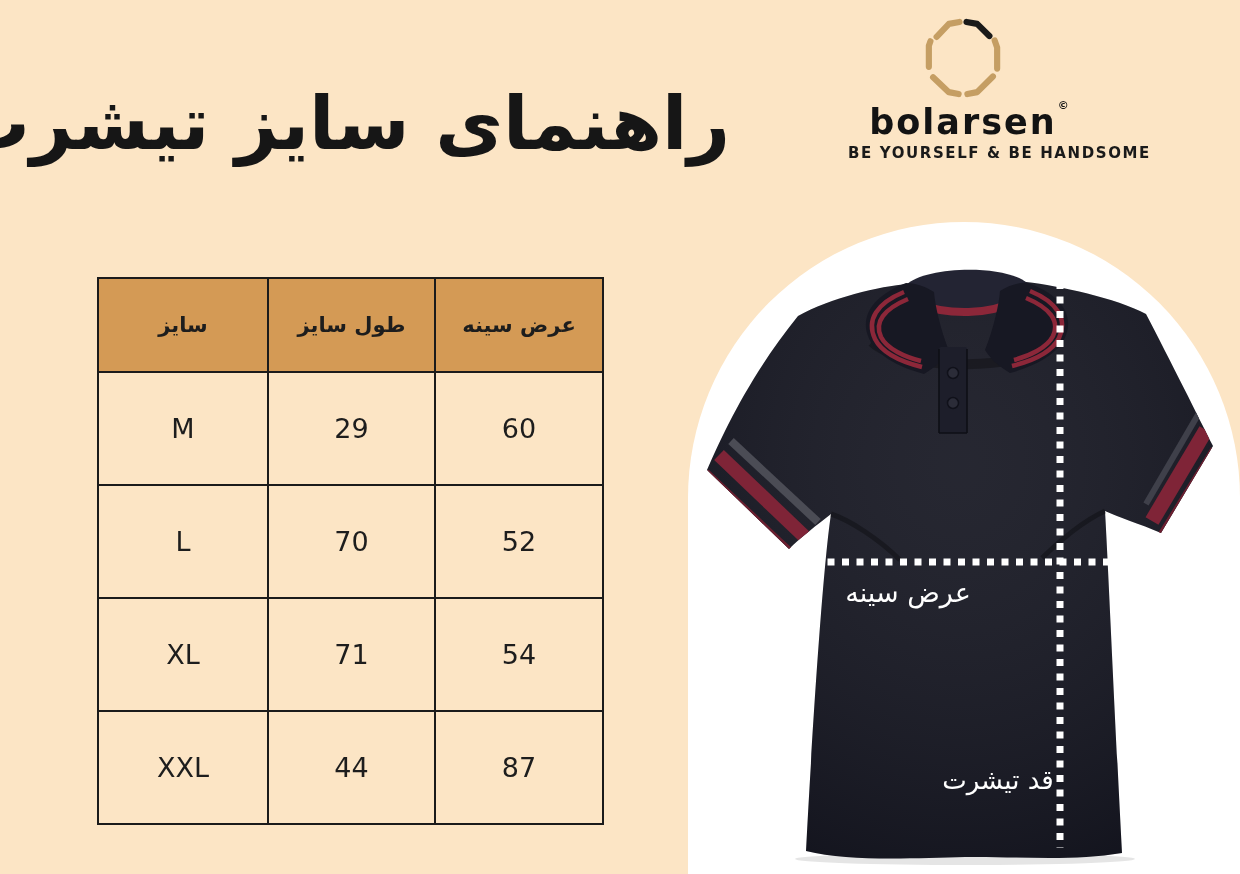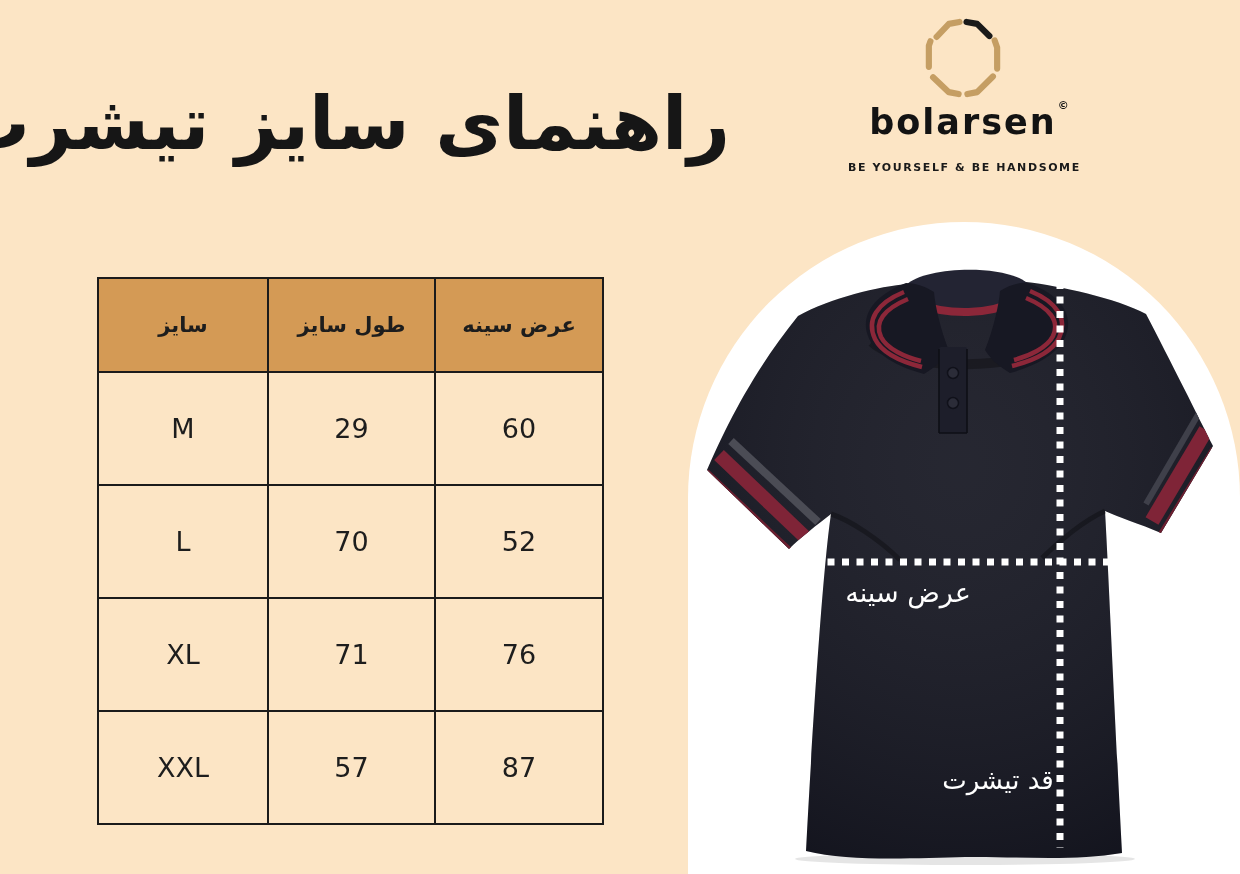--- a/index.html
+++ b/index.html
@@ -20,21 +20,21 @@
   .brand-icon{display:block;margin:0 auto;width:88px;height:92px;}
   .brand-name{
     position:relative;display:inline-block;margin-top:0;
     font-size:35px;font-weight:bold;letter-spacing:2px;color:#131313;
     line-height:1.05;font-family:"DejaVu Sans",sans-serif;
   }
   .brand-copy{
     position:absolute;right:-14px;top:-4px;font-size:11px;font-weight:bold;color:#131313;
   }
   .brand-tagline{
-    margin-top:20px;font-size:11px;font-weight:bold;letter-spacing:1.6px;
+    margin-top:3px;font-size:15px;font-weight:bold;letter-spacing:1.6px;
     color:#1a1a1a;white-space:nowrap;
   }
   
   table.size-table{
     position:absolute;left:97px;top:277px;border-collapse:collapse;
     table-layout:fixed;
   }
   .size-table th,.size-table td{
     border:2px solid #1b1b1b;text-align:center;vertical-align:middle;
     padding:13px;
@@ -100,25 +100,25 @@
       <td>60</td>
     </tr>
     <tr>
       <td>L</td>
       <td>70</td>
       <td>52</td>
     </tr>
     <tr>
       <td>XL</td>
       <td>71</td>
-      <td>76</td>
+      <td>54</td>
     </tr>
     <tr>
       <td>XXL</td>
-      <td>57</td>
+      <td>44</td>
       <td>87</td>
     </tr>
   </tbody>
 </table>
 
 <div class="photo-arch">
   <svg viewBox="688 222 552 652">
     <defs>
       <clipPath id="shirtClip">
         <path d="M 798,316

